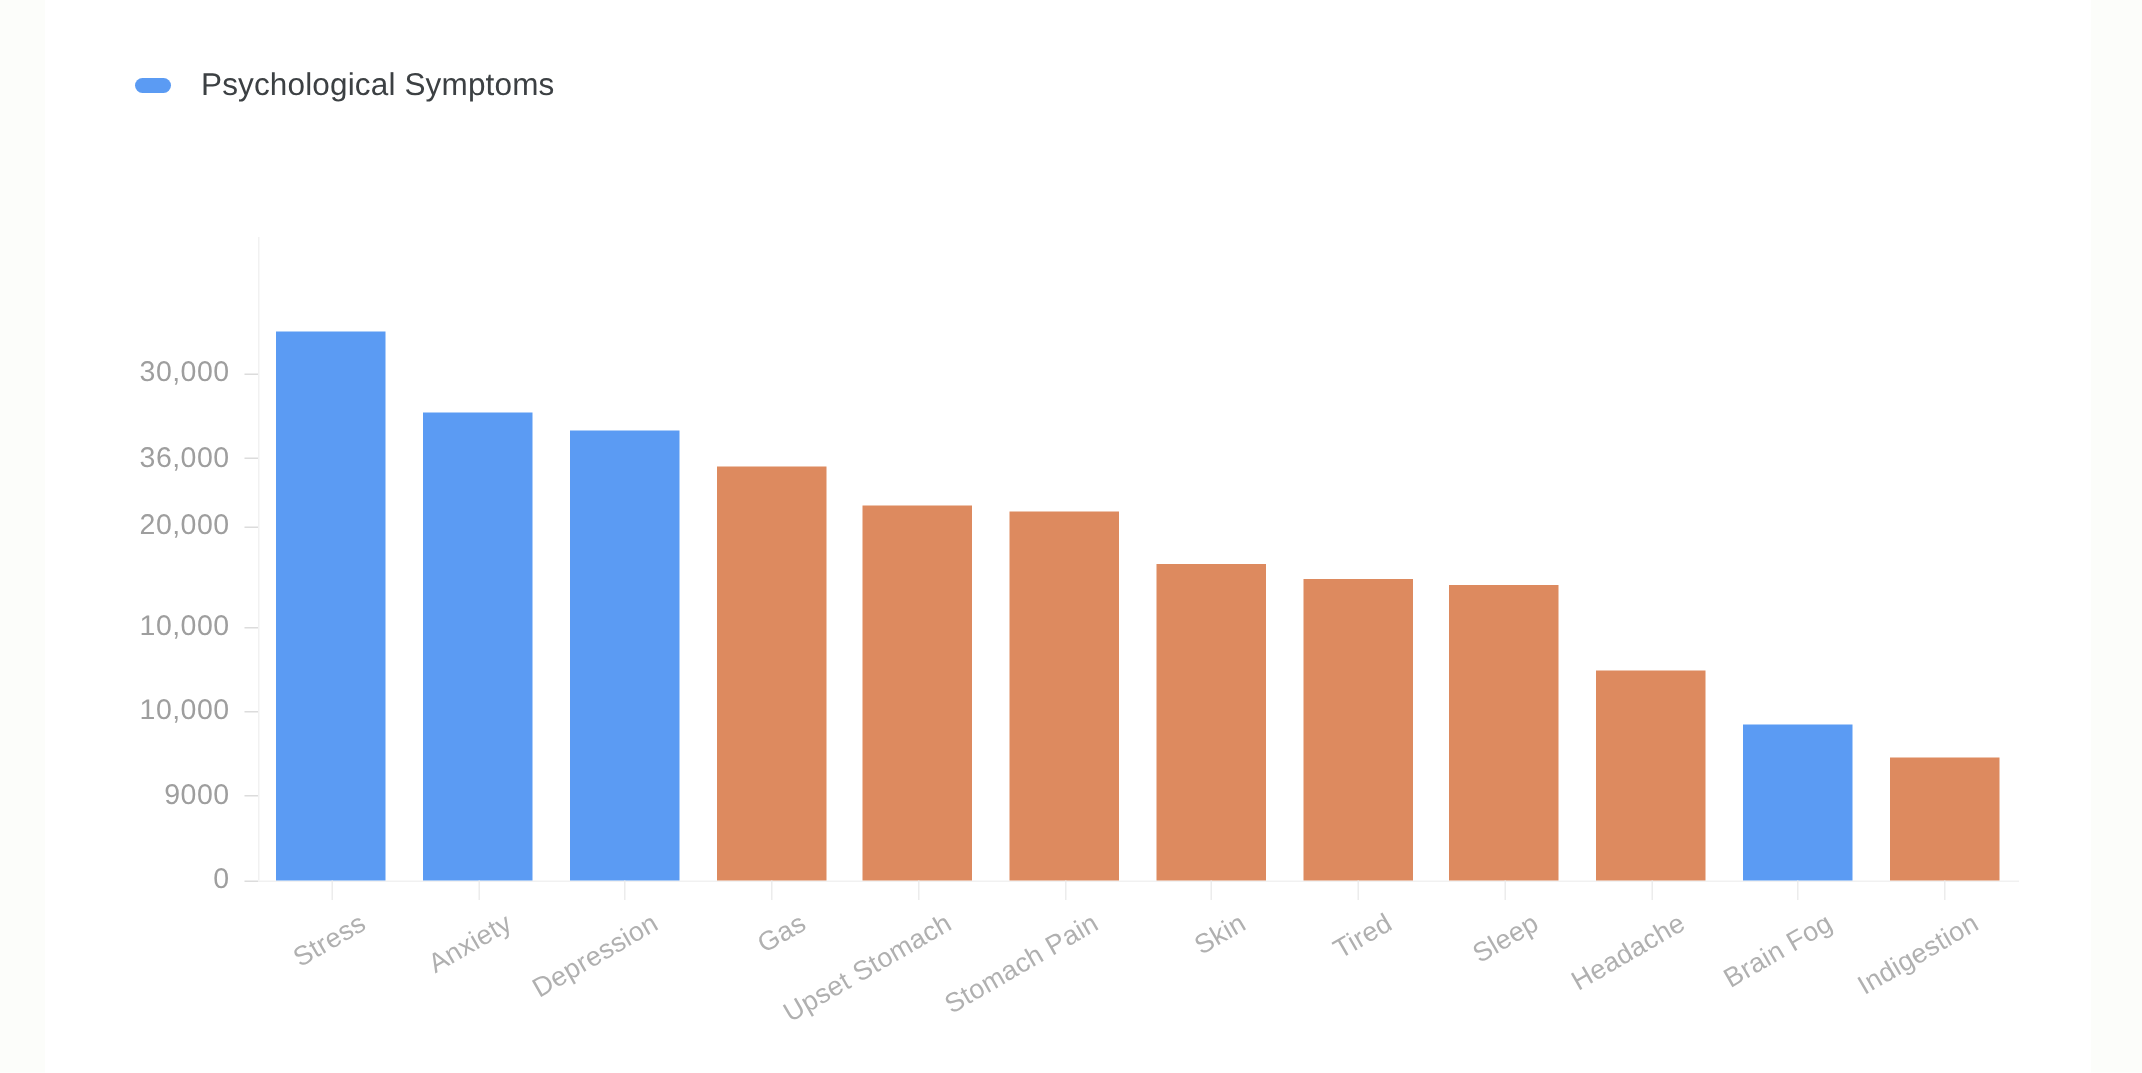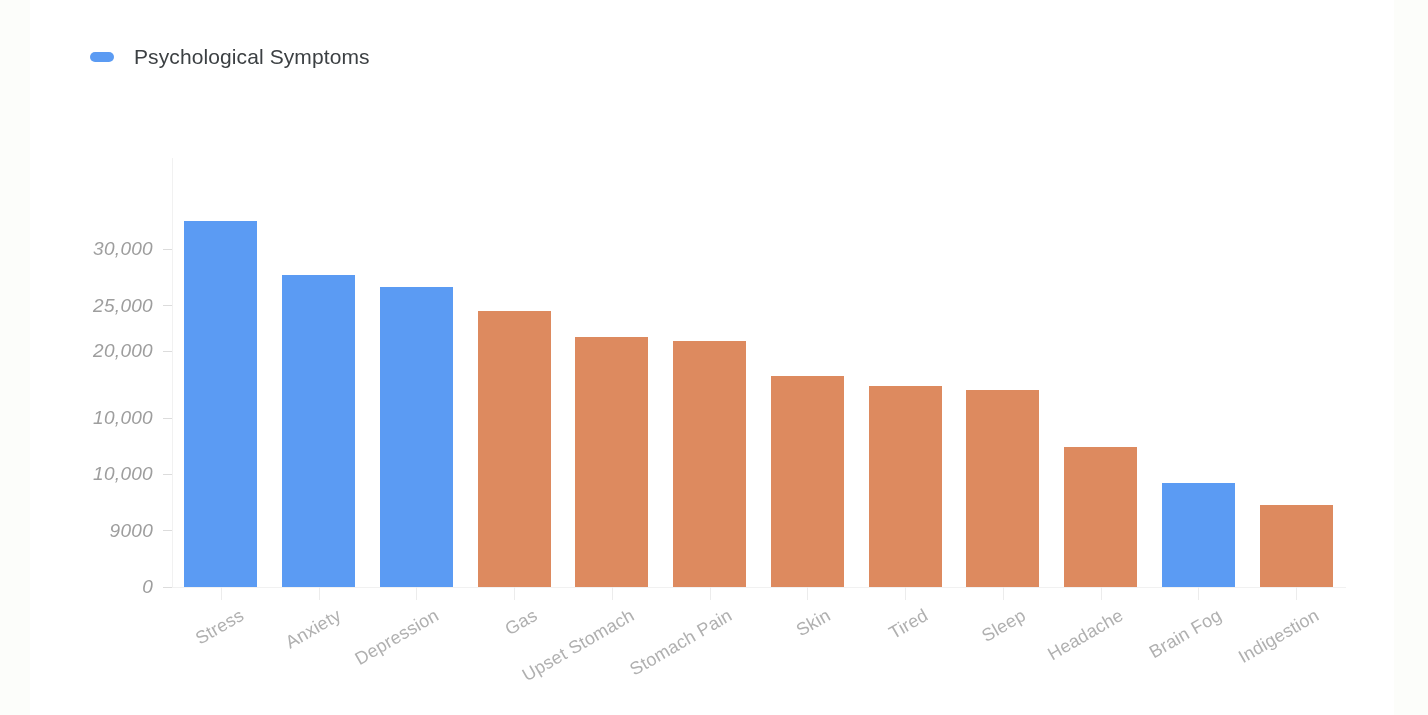--- a/index.html
+++ b/index.html
@@ -94,21 +94,20 @@
     right: 100%;
     transform: translateY(-50%);
     white-space: nowrap;
     display: flex;
     align-items: center;
   }
   .y-tick-label {
     font-size: 19px;
     color: #9e9e9e;
     letter-spacing: 0.3px;
-    font-style: italic;
   }
   .y-tick-mark {
     display: inline-block;
     width: 9px;
     height: 1px;
     background: #dcdcdc;
     margin-left: 10px;
   }
 
   
@@ -188,21 +187,21 @@
         </div>
         <div class="y-tick" style="top: 208.194px;">
           <span class="y-tick-label">10,000</span>
           <span class="y-tick-mark"></span>
         </div>
         <div class="y-tick" style="top: 141px;">
           <span class="y-tick-label">20,000</span>
           <span class="y-tick-mark"></span>
         </div>
         <div class="y-tick" style="top: 95.6567px;">
-          <span class="y-tick-label">25,000</span>
+          <span class="y-tick-label">36,000</span>
           <span class="y-tick-mark"></span>
         </div>
         <div class="y-tick" style="top: 39.3881px;">
           <span class="y-tick-label">30,000</span>
           <span class="y-tick-mark"></span>
         </div>
       </div>
     <div id="bars">
         <div class="bar-slot" style="left: 12.375px; width: 73px;">
           <div class="bar" title="Stress: 32,500" style="height: 365.746px; background: rgb(91, 155, 243);"></div>

